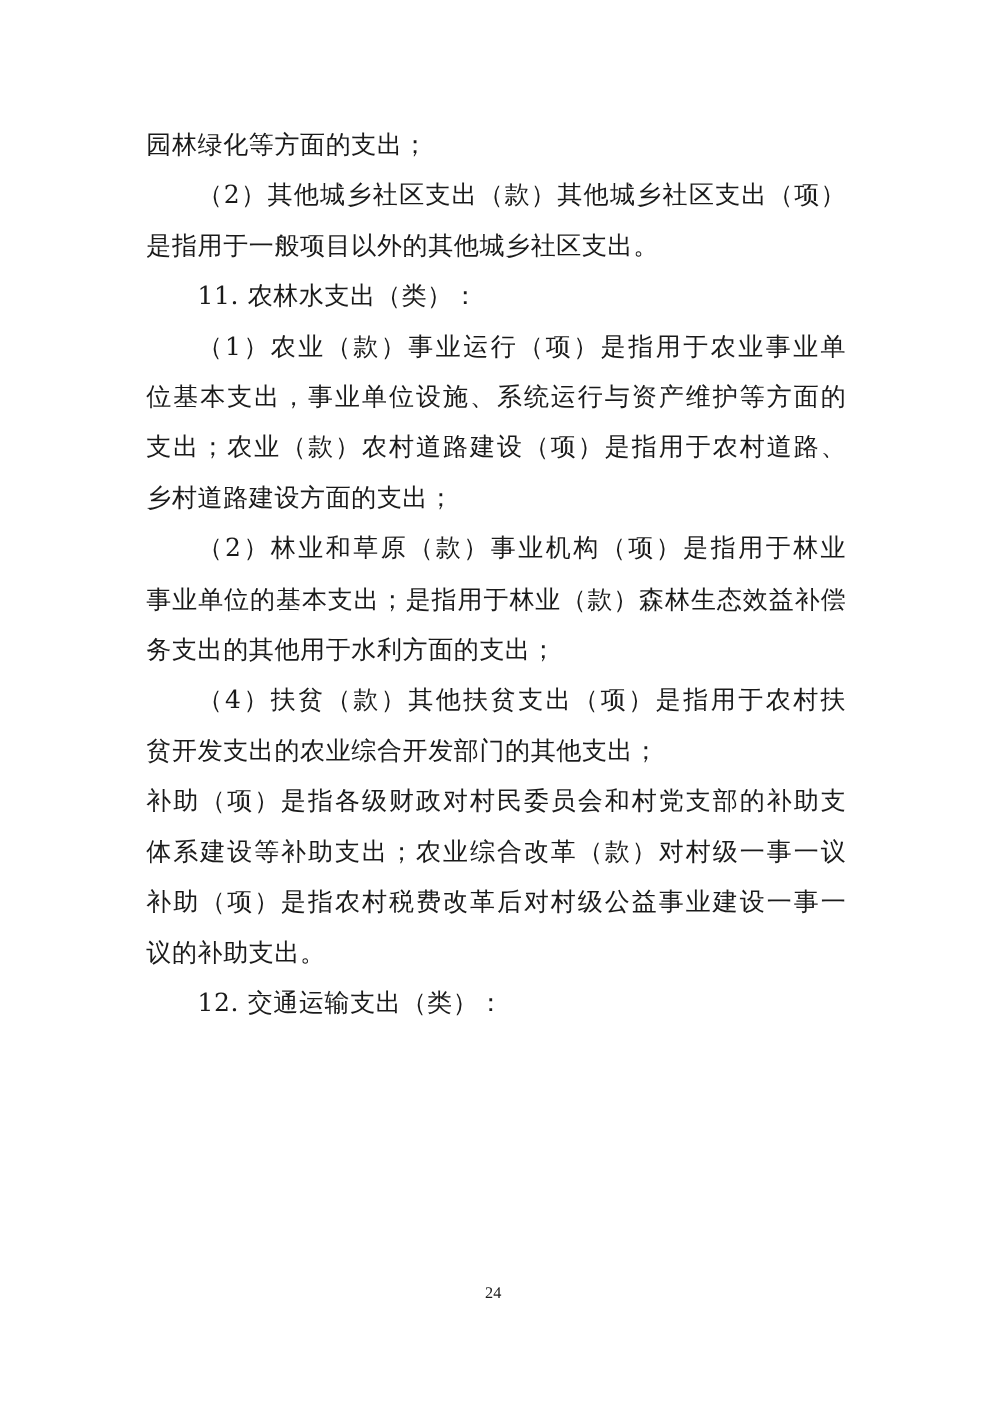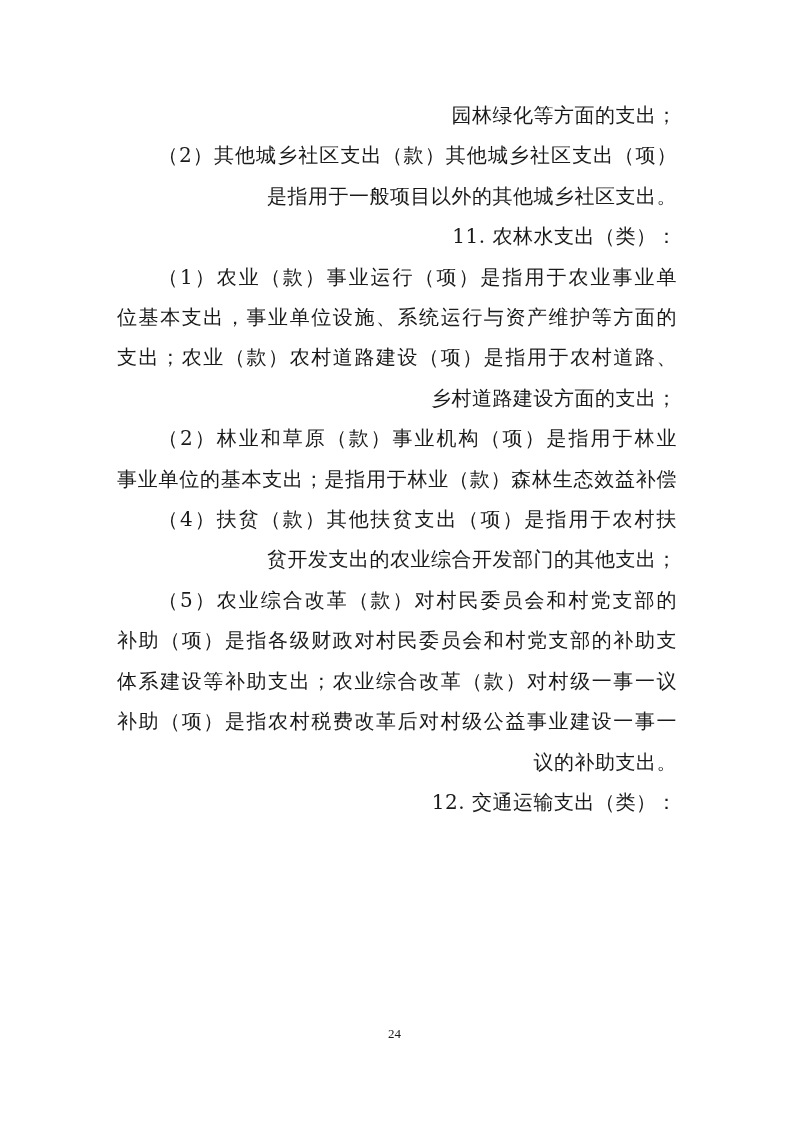--- a/index.html
+++ b/index.html
@@ -19,21 +19,21 @@
     position: absolute;
     left: 117px;
     top: 95px;
     width: 560px;
     font-size: 20px;
     line-height: 40.4px;
     color: #1a1a1a;
     letter-spacing: 0.5px;
   }
   .ln {
-    text-align: right;
+    text-align: left;
     white-space: pre-wrap;
   }
   .ln.just {
     text-align: justify;
     text-align-last: justify;
     -moz-text-align-last: justify;
     text-justify: inter-character;
   }
   .ln.ind {
     text-indent: 41px;
@@ -57,23 +57,23 @@
     <div class="ln">园林绿化等方面的支出；</div>
     <div class="ln ind just">（2）其他城乡社区支出（款）其他城乡社区支出（项）</div>
     <div class="ln">是指用于一般项目以外的其他城乡社区支出。</div>
     <div class="ln ind">11. 农林水支出（类）：</div>
     <div class="ln ind just">（1）农业（款）事业运行（项）是指用于农业事业单</div>
     <div class="ln just">位基本支出，事业单位设施、系统运行与资产维护等方面的</div>
     <div class="ln just">支出；农业（款）农村道路建设（项）是指用于农村道路、</div>
     <div class="ln">乡村道路建设方面的支出；</div>
     <div class="ln ind just">（2）林业和草原（款）事业机构（项）是指用于林业</div>
     <div class="ln just">事业单位的基本支出；是指用于林业（款）森林生态效益补偿</div>
+    <div class="ln">务支出的其他用于水利方面的支出；</div>
     <div class="ln ind just">（4）扶贫（款）其他扶贫支出（项）是指用于农村扶</div>
     <div class="ln">贫开发支出的农业综合开发部门的其他支出；</div>
-    <div class="ln ind just">（5）农业综合改革（款）对村民委员会和村党支部的</div>
     <div class="ln just">补助（项）是指各级财政对村民委员会和村党支部的补助支</div>
     <div class="ln just">体系建设等补助支出；农业综合改革（款）对村级一事一议</div>
     <div class="ln just">补助（项）是指农村税费改革后对村级公益事业建设一事一</div>
     <div class="ln">议的补助支出。</div>
     <div class="ln ind">12. 交通运输支出（类）：</div>
   </div>
   <div class="page-number">24</div>
 </div>
 
 </body></html>

